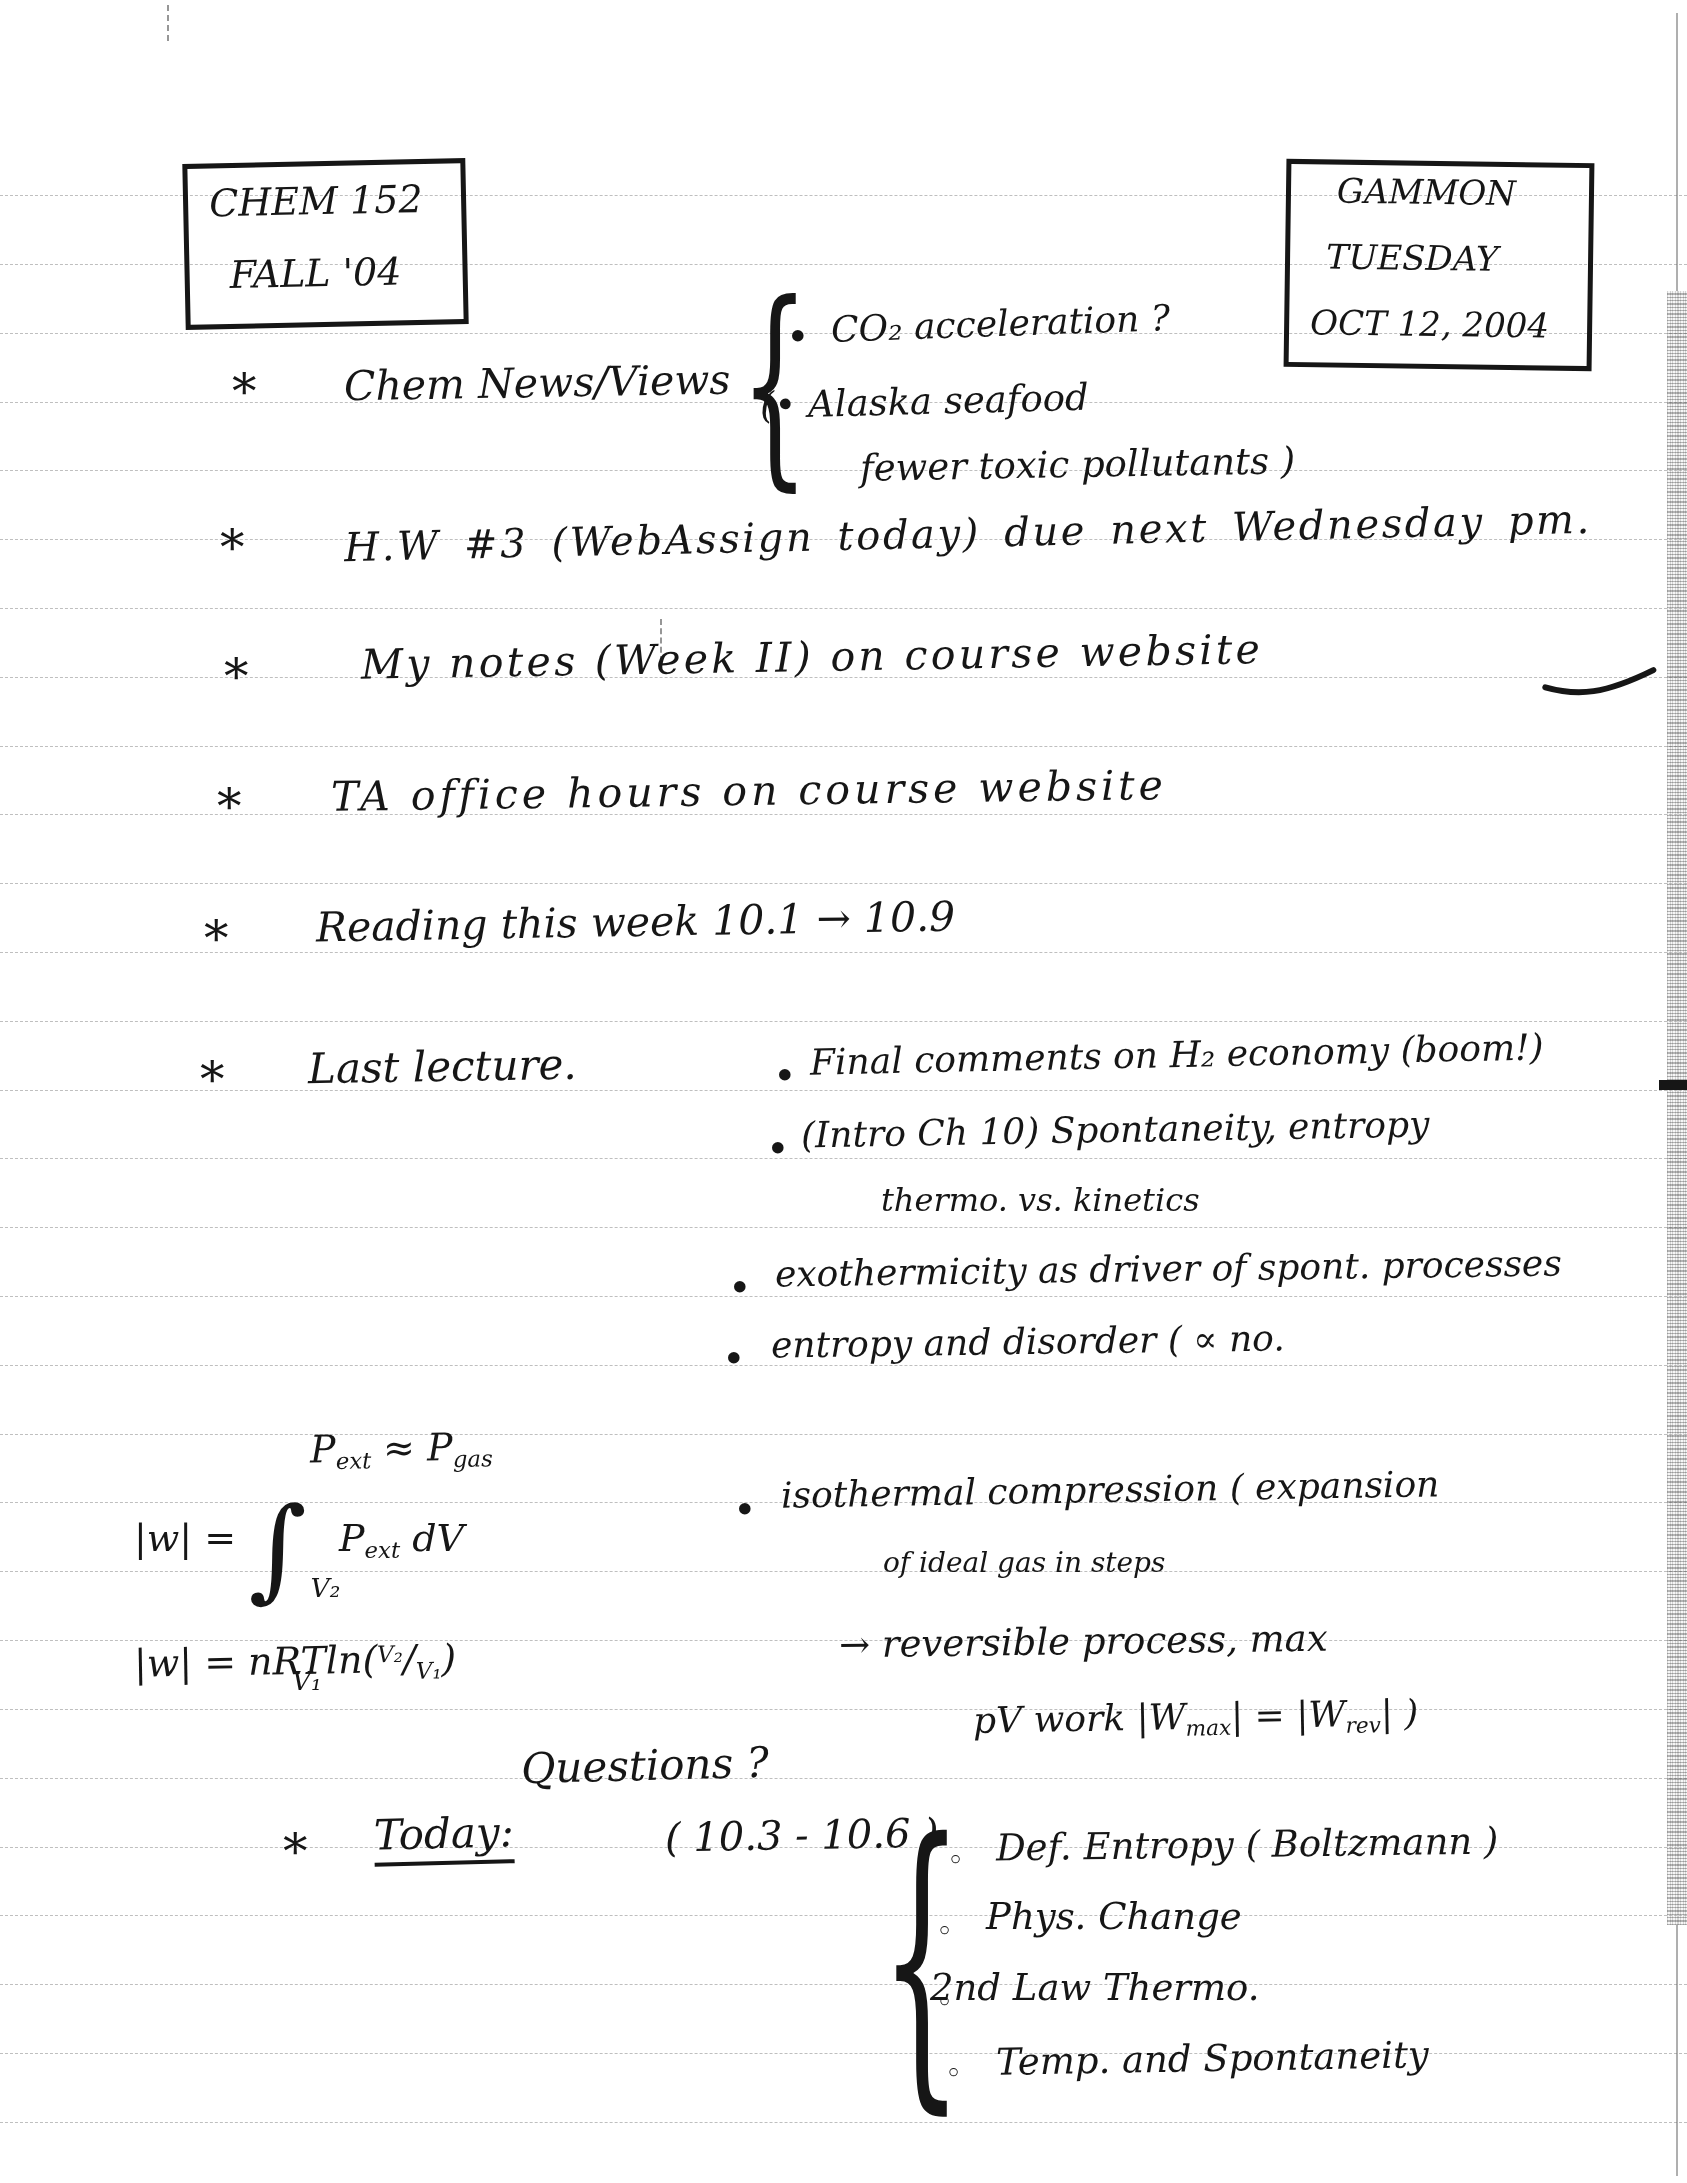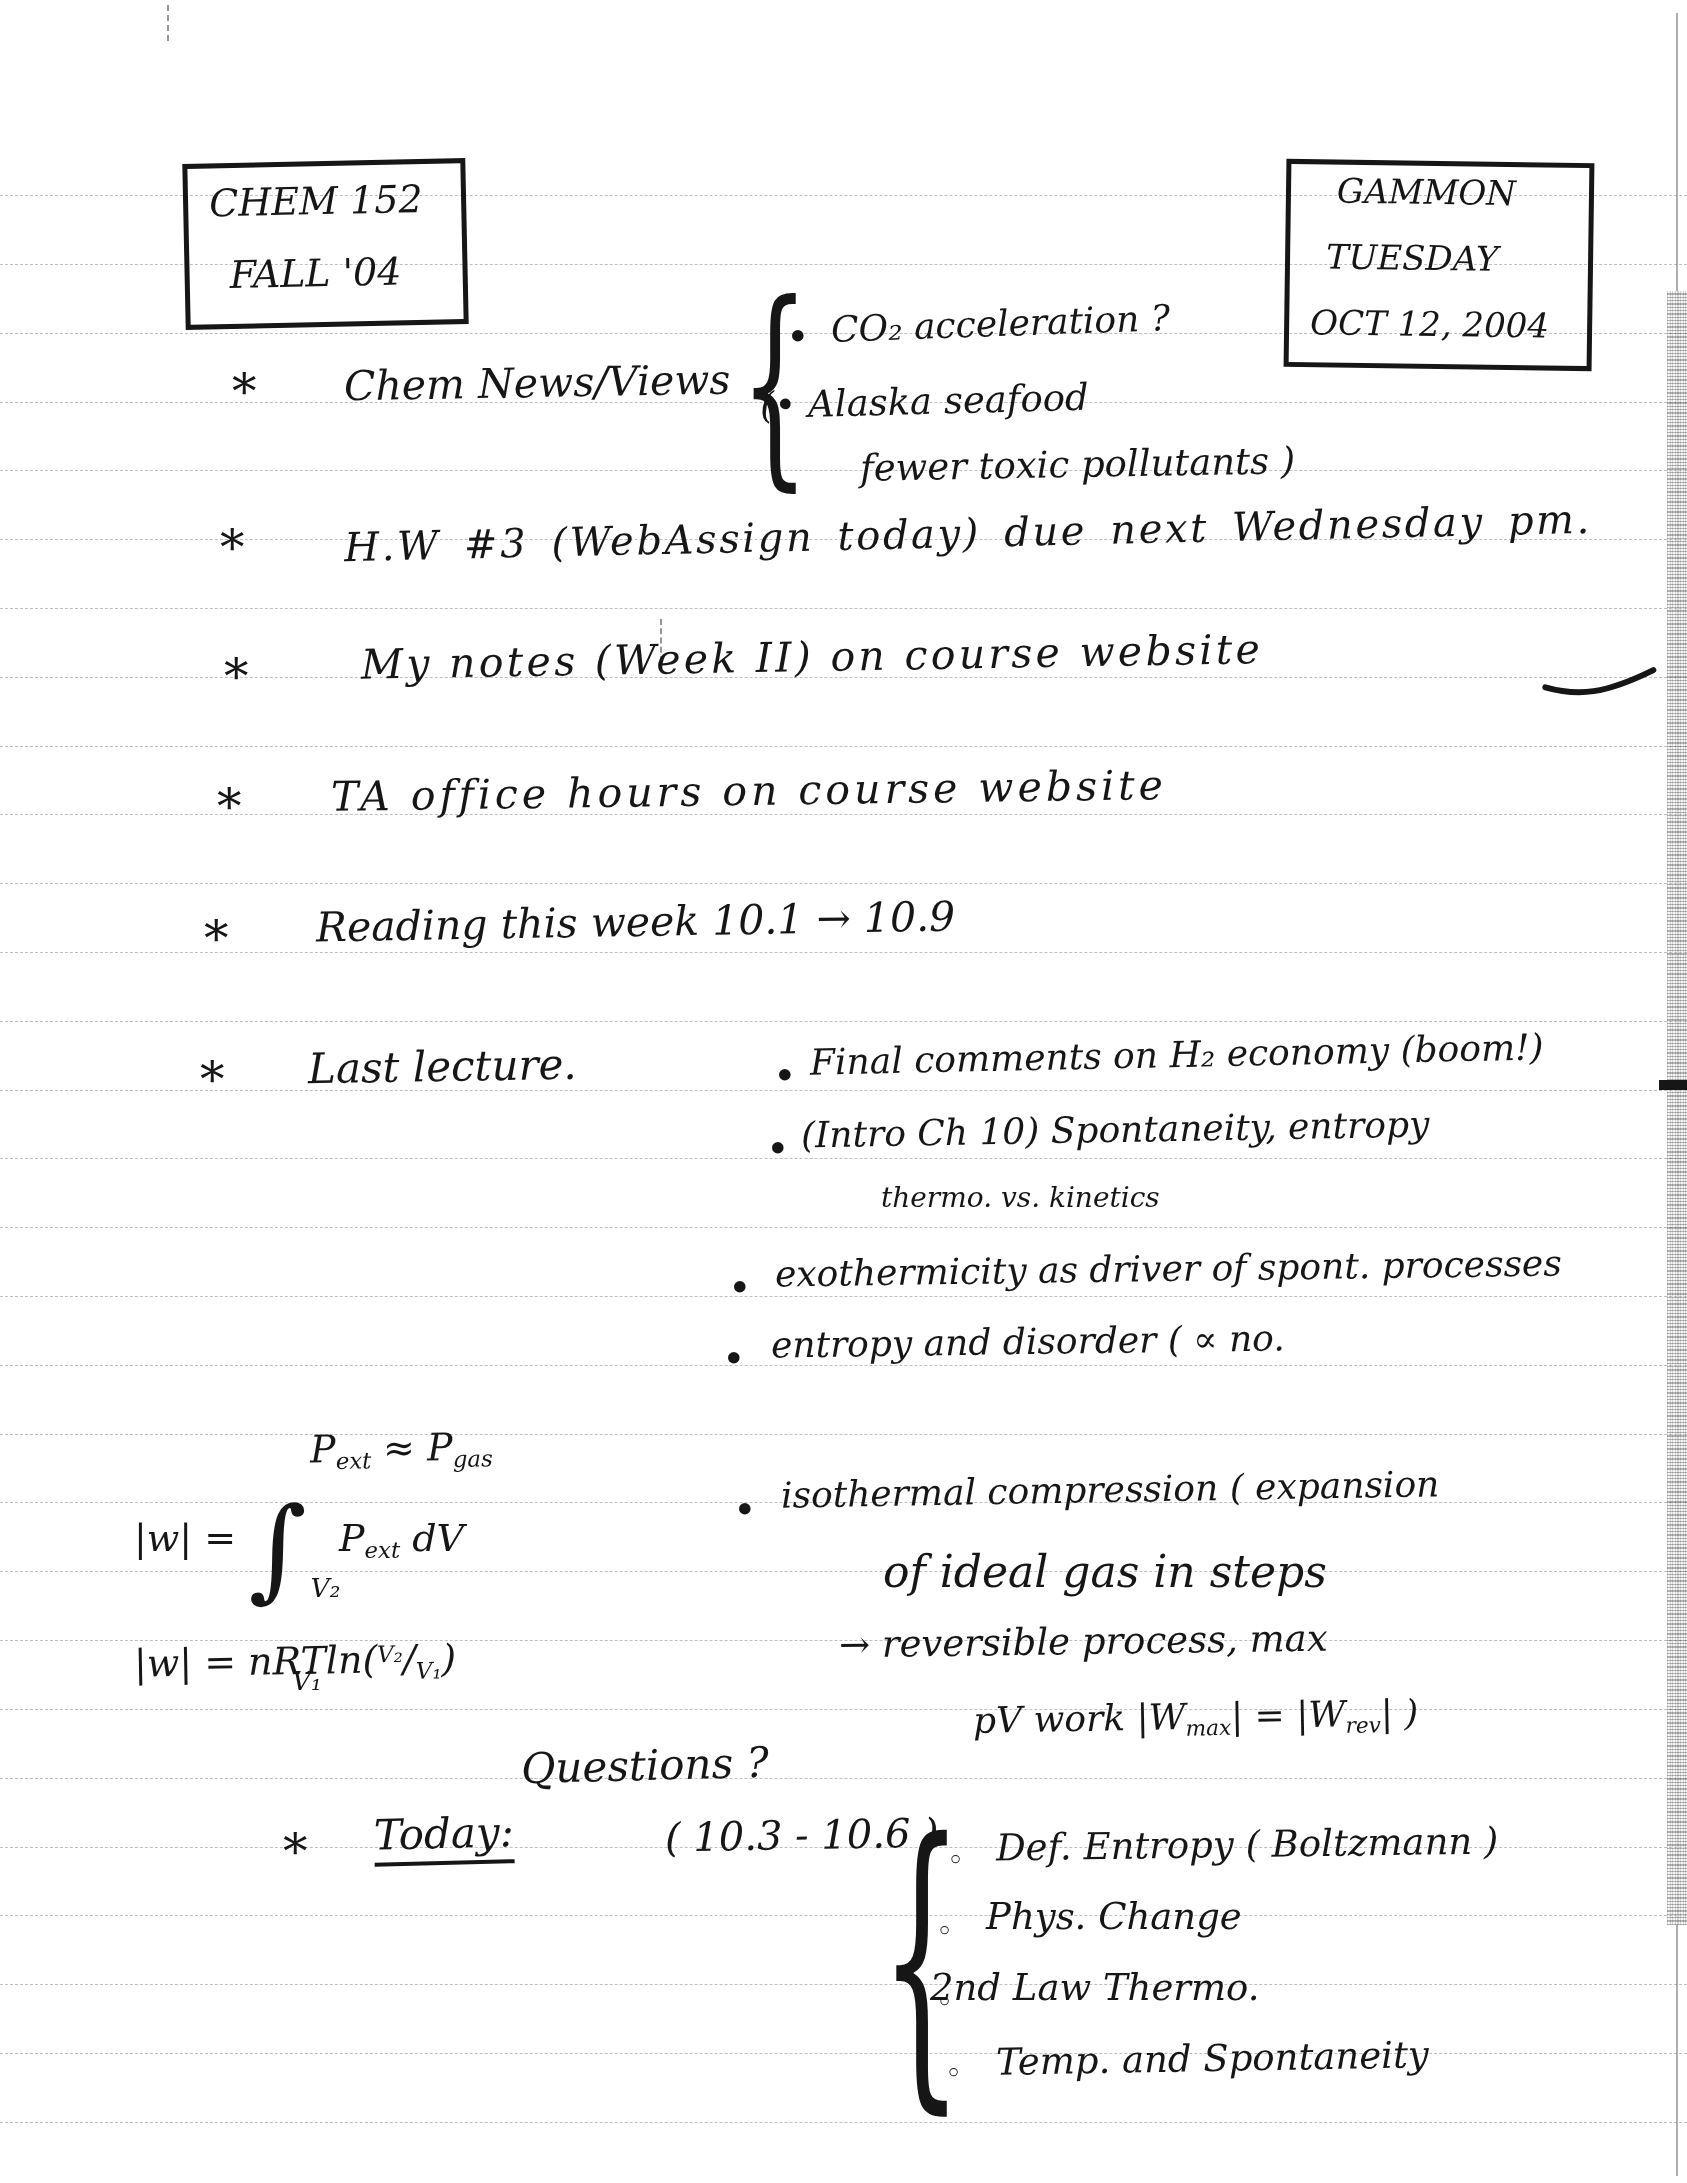--- a/index.html
+++ b/index.html
@@ -107,33 +107,33 @@
 
   <div class="hw star" style="left:200px;top:1055px;">*</div>
   <div class="hw" style="left:308px;top:1044px;font-size:42px;transform:rotate(-1deg);">Last lecture.</div>
 
   <div class="hw dot" style="left:773px;top:1055px;">•</div>
   <div class="hw" style="left:810px;top:1035px;font-size:36px;transform:rotate(-1.2deg);">Final comments on H₂ economy (boom!)</div>
 
   <div class="hw dot" style="left:766px;top:1128px;">•</div>
   <div class="hw" style="left:801px;top:1110px;font-size:36px;transform:rotate(-1deg);">(Intro Ch 10)  Spontaneity, entropy</div>
 
-  <div class="hw" style="left:881px;top:1183px;font-size:28px;">thermo. vs. kinetics</div>
+  <div class="hw" style="left:881px;top:1183px;font-size:32px;">thermo. vs. kinetics</div>
 
   <div class="hw dot" style="left:728px;top:1267px;">•</div>
   <div class="hw" style="left:775px;top:1249px;font-size:36px;transform:rotate(-0.8deg);">exothermicity as driver of spont. processes</div>
 
   <div class="hw dot" style="left:722px;top:1338px;">•</div>
   <div class="hw" style="left:771px;top:1322px;font-size:36px;transform:rotate(-0.8deg);">entropy and disorder ( ∝ no.</div>
 
 
   <div class="hw dot" style="left:733px;top:1489px;">•</div>
   <div class="hw" style="left:781px;top:1470px;font-size:36px;transform:rotate(-1deg);">isothermal compression ( expansion</div>
 
-  <div class="hw" style="left:883px;top:1548px;font-size:44px;">of ideal gas in steps</div>
+  <div class="hw" style="left:883px;top:1548px;font-size:28px;">of ideal gas in steps</div>
 
   <div class="hw" style="left:839px;top:1622px;font-size:37px;transform:rotate(-0.8deg);">→ reversible process,  max</div>
 
   <div class="hw" style="left:973px;top:1697px;font-size:36px;transform:rotate(-1deg);">
     <span>pV work   |W</span><span class="sb">max</span><span>| = |W</span><span class="sb">rev</span><span>| )</span>
   </div>
 
   <div class="hw" style="left:310px;top:1428px;font-size:38px;transform:rotate(-1deg);">
     <span>P</span><span class="sb">ext</span><span> ≈ P</span><span class="sb">gas</span>
   </div>

